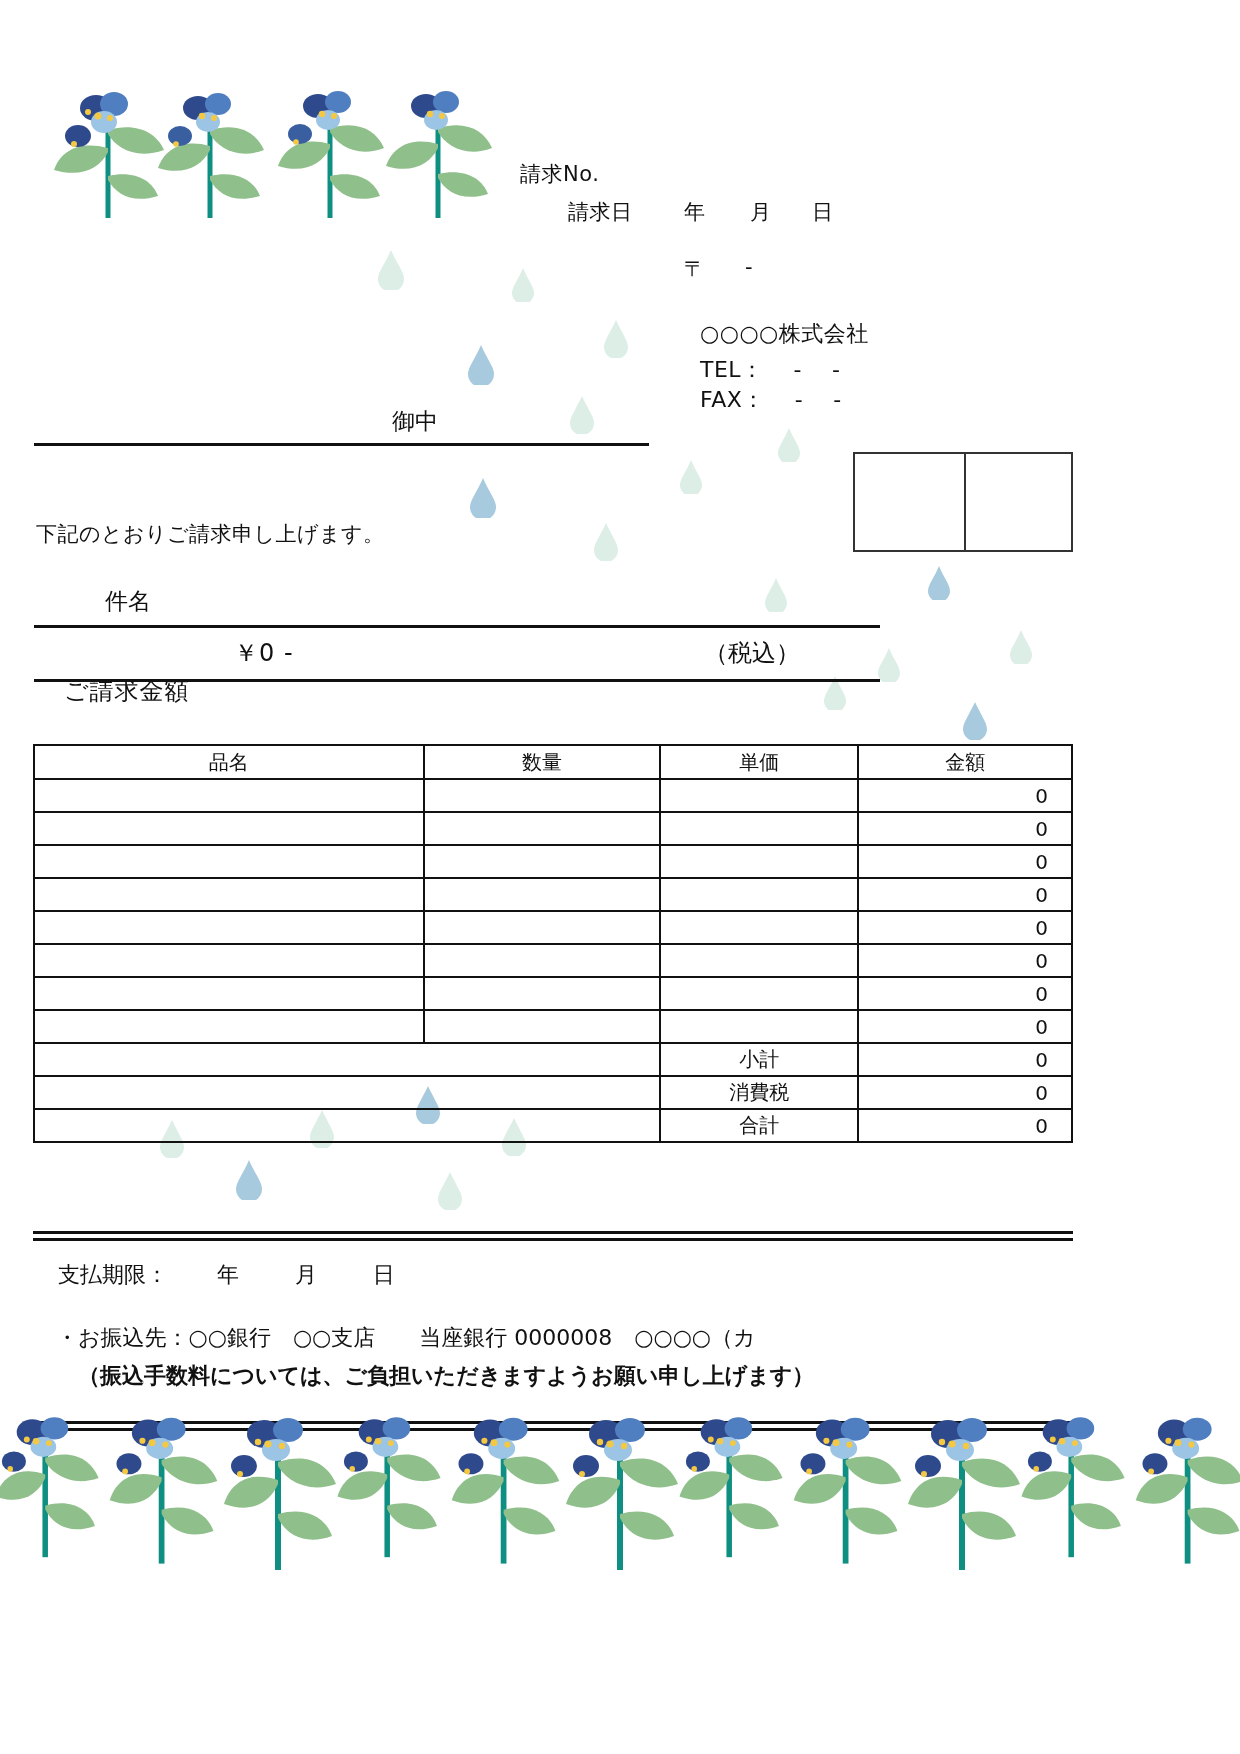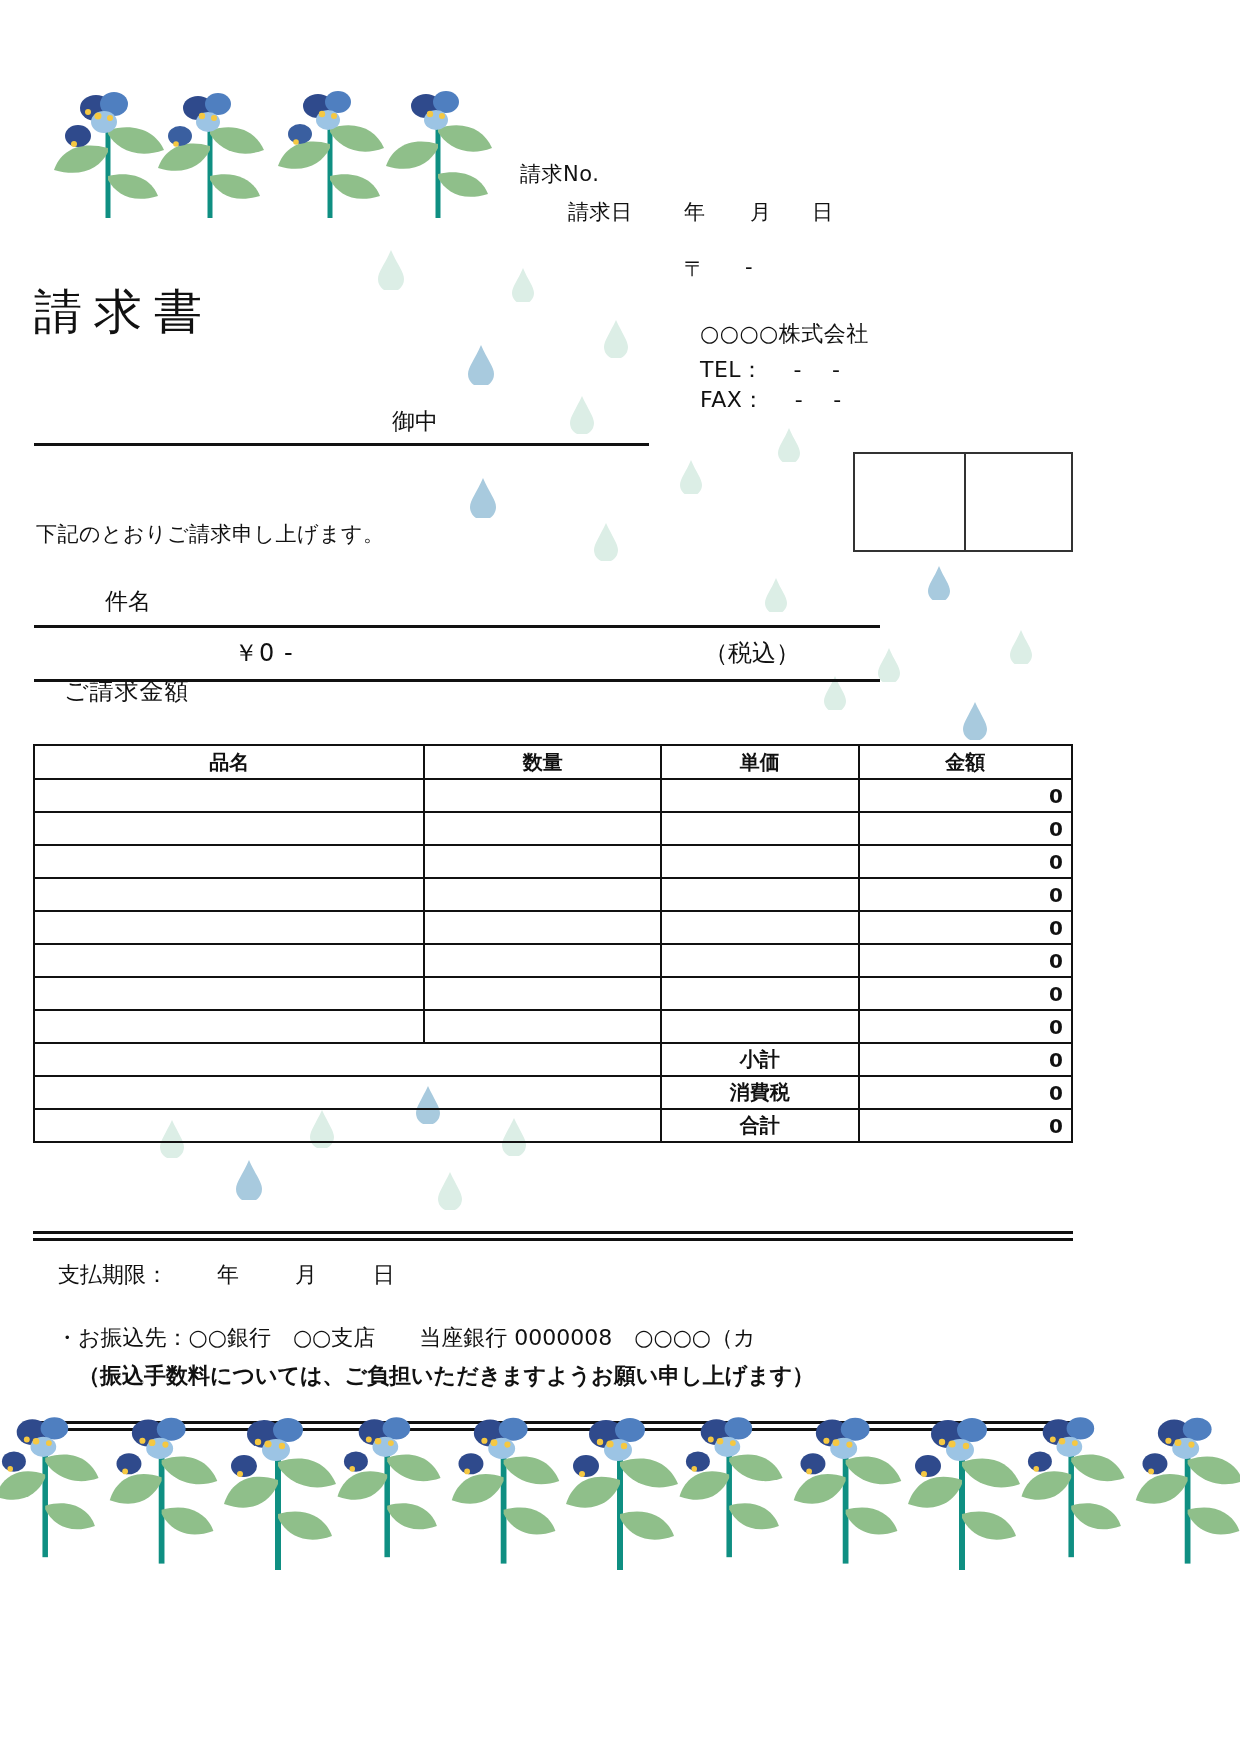--- a/index.html
+++ b/index.html
@@ -62,22 +62,22 @@
   #stamp-box { position: absolute; left: 853px; top: 452px; width: 220px; height: 100px; border: 2px solid #333; }
   #stamp-divider { position: absolute; left: 109px; top: 0; width: 2px; height: 100%; background: #333; }
 
   
   #items-table {
     position: absolute; left: 33px; top: 744px;
     width: 1040px; border-collapse: collapse;
     font-size: 20px;
   }
   #items-table th, #items-table td {
-    border: 2px solid #111; height: 33px; padding: 0 8px;
-    font-weight: 700; background: transparent;
+    border: 2px solid #111; height: 33px; padding: 0 23px;
+    font-weight: 400; background: transparent;
   }
   #items-table th { text-align: center; height: 34px; }
   .c-name  { width: 404px; }
   .c-qty   { width: 244px; }
   .c-price { width: 204px; }
   .c-amt   { width: 220px; text-align: right; }
   .sum-label { text-align: center; }
   .blank-cell { border: none; }
 
   
@@ -274,21 +274,20 @@
   <div class="hdr" id="invoice-date-m">月</div>
   <div class="hdr" id="invoice-date-d">日</div>
 
   <div class="hdr" id="postal-mark">〒</div>
   <div class="hdr" id="postal-dash">-</div>
 
   <div class="hdr" id="company-name">○○○○株式会社</div>
   <div class="hdr" id="tel-row">TEL：    -    -</div>
   <div class="hdr" id="fax-row">FAX：    -    -</div>
 
-  <div id="doc-title">請求書</div>
 
   <div id="client-onchu">御中</div>
   <div id="client-rule"></div>
 
   <div id="stamp-box">
     <div id="stamp-divider"></div>
   </div>
 
   <div id="statement">下記のとおりご請求申し上げます。</div>
 

